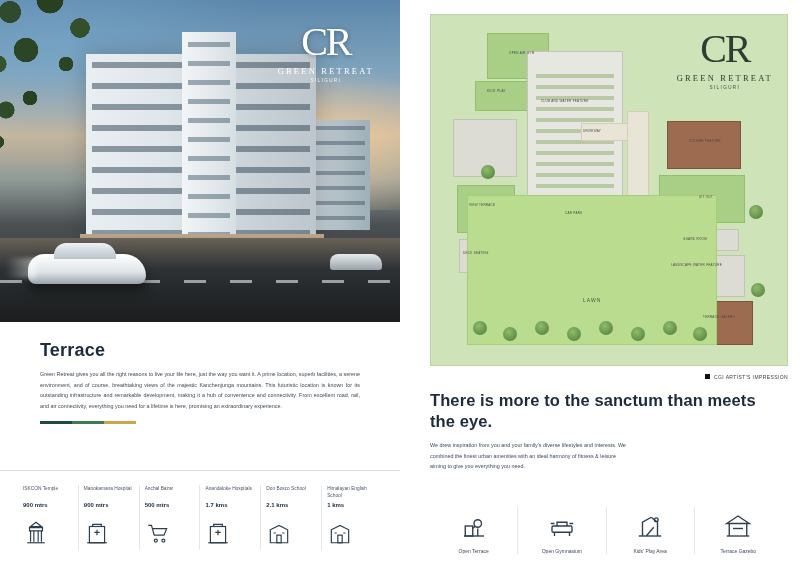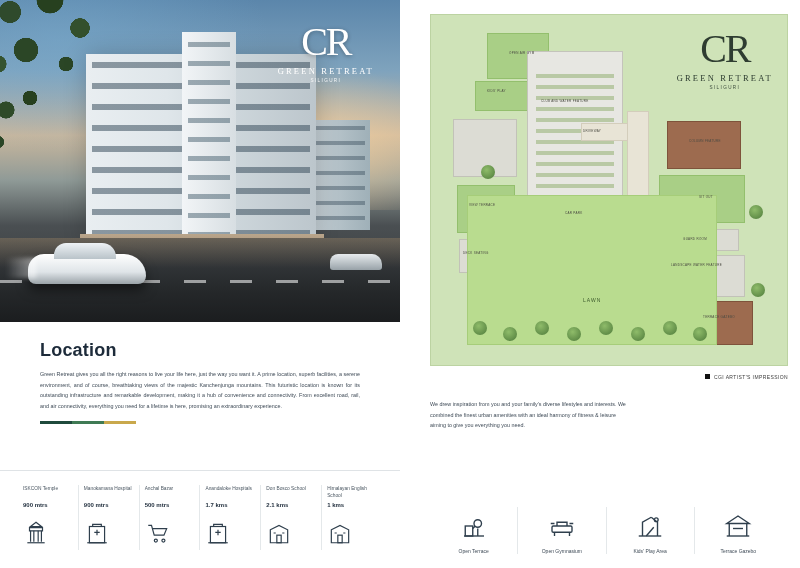--- a/index.html
+++ b/index.html
@@ -276,21 +276,21 @@
       <div class="car2"></div>
 
       <div class="logo-hero">
         <div class="logo-mark">CR</div>
         <div class="logo-name">GREEN RETREAT</div>
         <div class="logo-sub">SILIGURI</div>
       </div>
     </div>
 
     <div class="left-body">
-      <div class="loc-title">Location</div>
+      <div class="loc-title">Terrace</div>
       <div class="loc-text">Green Retreat gives you all the right reasons to live your life here, just the way you want it. A prime location, superb facilities, a serene environment, and of course, breathtaking views of the majestic Kanchenjunga mountains. This futuristic location is known for its outstanding infrastructure and remarkable development, making it a hub of convenience and connectivity. From excellent road, rail, and air connectivity, everything you need for a lifetime is here, promising an extraordinary experience.</div>
       <div class="rule">
           <i class="a"></i>
           <i class="b"></i>
           <i class="c"></i>
         </div>
     </div>
 
     <div class="landmarks">
 
@@ -432,20 +432,21 @@
         <div class="logo-name">GREEN RETREAT</div>
         <div class="logo-sub">SILIGURI</div>
       </div>
     </div>
 
     <div class="credit">
       <b></b><span>CGI ARTIST'S IMPRESSION</span>
     </div>
 
     <div class="right-body">
+      <div class="rt-title">There is more to the sanctum than meets the eye.</div>
       <div class="rt-text">We drew inspiration from you and your family's diverse lifestyles and interests. We combined the finest urban amenities with an ideal harmony of fitness &amp; leisure aiming to give you everything you need.</div>
     </div>
 
     <div class="amenities">
 
       <div class="am">
         <div class="ic">
           <svg width="30" height="30" viewBox="0 0 24 24" fill="none" stroke="#2f3f4d" stroke-width="1.1">
             <path d="M4 20h16"></path>
               <rect x="5" y="12" width="6" height="8"></rect>

